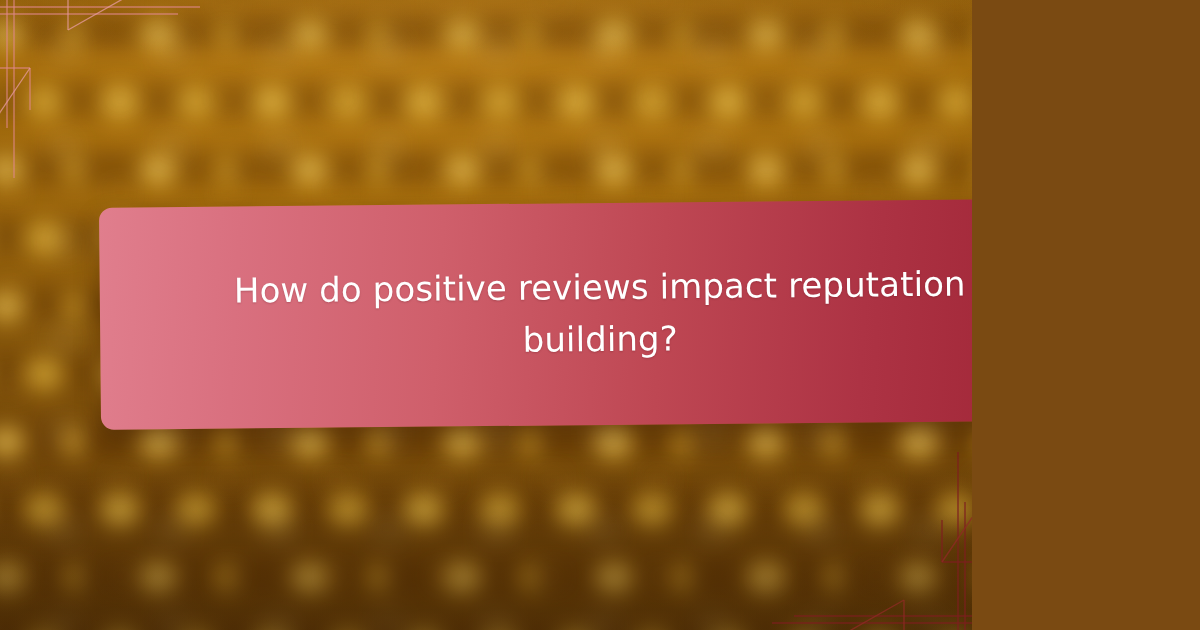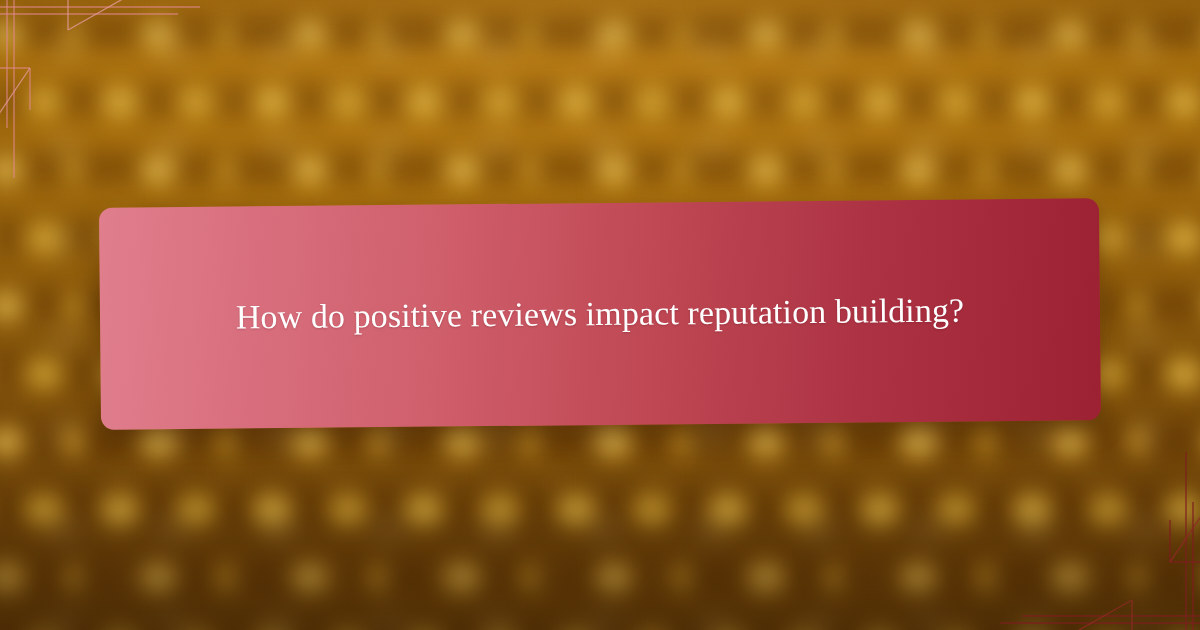--- a/index.html
+++ b/index.html
@@ -2,21 +2,21 @@
 <html><head>
 <meta charset="utf-8">
 <title>Quote Card</title>
 <style>
   html,body{margin:0;padding:0;}
   body{
     width:1200px;height:630px;overflow:hidden;
     font-family:"DejaVu Sans","Liberation Sans",sans-serif;
     background:#7a4a12;
   }
-  #stage{position:relative;width:1200px;height:630px;overflow:hidden;font-family:Liberation Serif, serif;}
+  #stage{position:relative;width:972px;height:630px;overflow:hidden;}
 
   
   .bg-layer{position:absolute;inset:-70px;}
 
   
   .bg-base{
     background:
       radial-gradient(120% 70% at 50% 8%,  #c98a1c 0%, #b0760f 40%, #8a5a0c 75%, #6e4409 100%),
       linear-gradient(180deg,#c5871b 0%, #b67a14 22%, #9a6510 52%, #6d4508 82%, #4a2d05 100%);
   }

